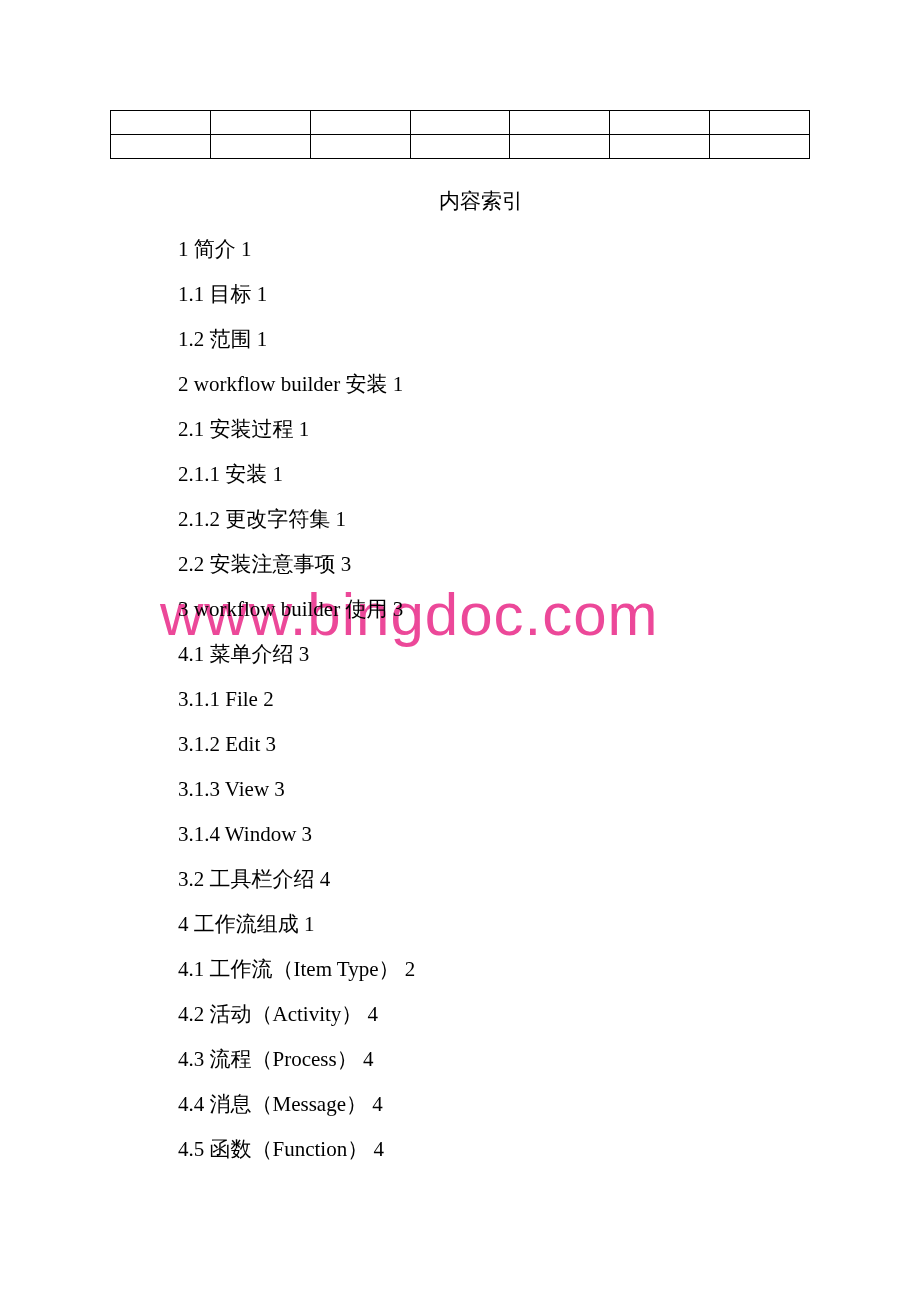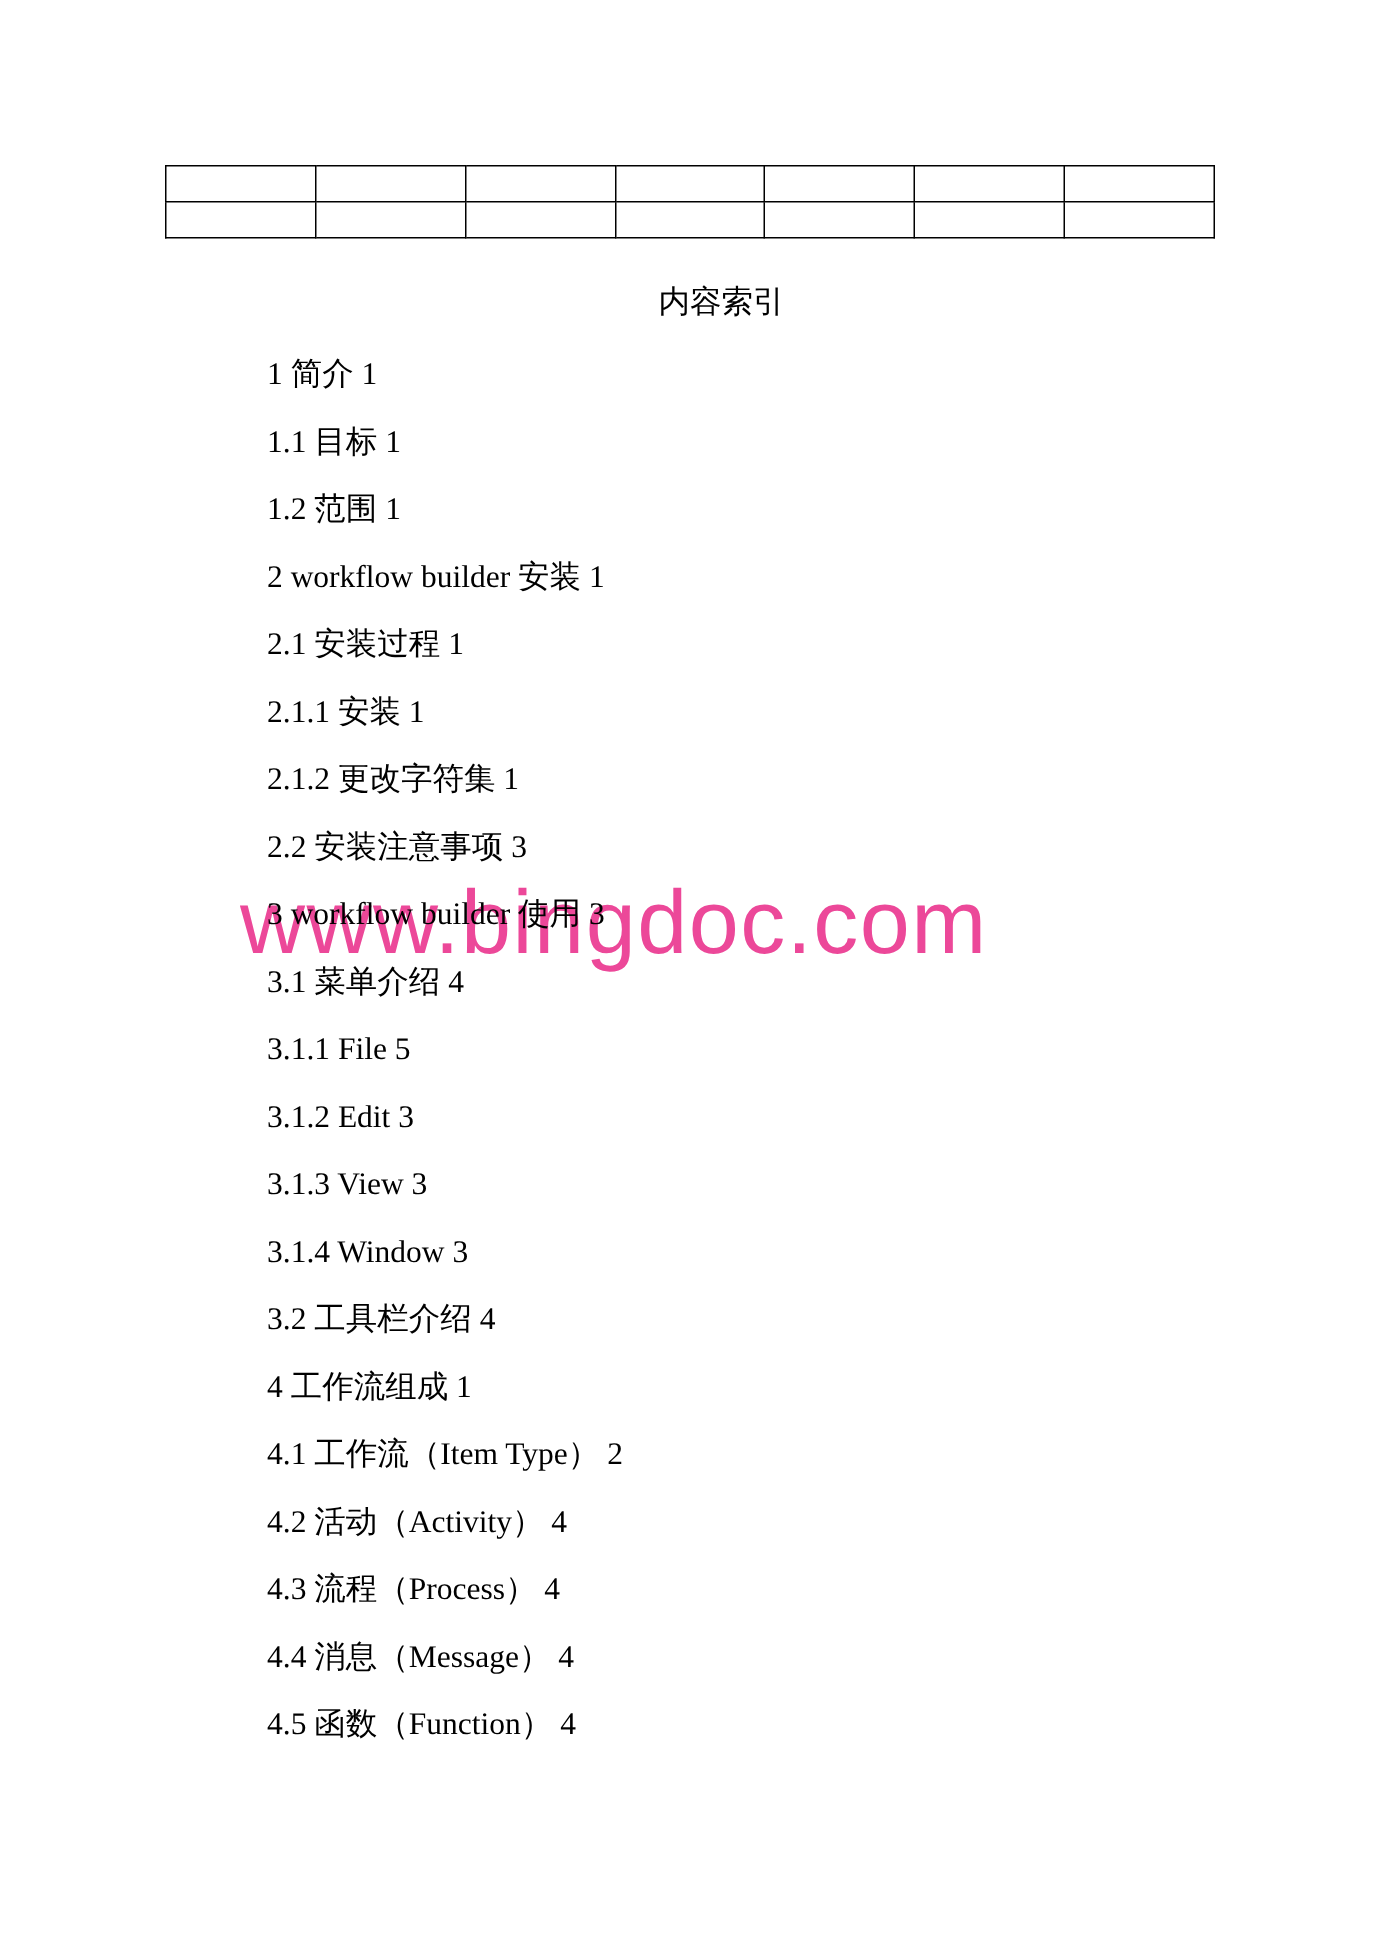--- a/index.html
+++ b/index.html
@@ -87,22 +87,22 @@
 
     <div class="toc-line">1 简介 1</div>
     <div class="toc-line">1.1 目标 1</div>
     <div class="toc-line">1.2 范围 1</div>
     <div class="toc-line">2 workflow builder 安装 1</div>
     <div class="toc-line">2.1 安装过程 1</div>
     <div class="toc-line">2.1.1 安装 1</div>
     <div class="toc-line">2.1.2 更改字符集 1</div>
     <div class="toc-line">2.2 安装注意事项 3</div>
     <div class="toc-line">3 workflow builder 使用 3</div>
-    <div class="toc-line">3.1 菜单介绍 4</div>
-    <div class="toc-line">3.1.1 File 5</div>
+    <div class="toc-line">4.1 菜单介绍 3</div>
+    <div class="toc-line">3.1.1 File 2</div>
     <div class="toc-line">3.1.2 Edit 3</div>
     <div class="toc-line">3.1.3 View 3</div>
     <div class="toc-line">3.1.4 Window 3</div>
     <div class="toc-line">3.2 工具栏介绍 4</div>
     <div class="toc-line">4 工作流组成 1</div>
     <div class="toc-line">4.1 工作流（Item Type） 2</div>
     <div class="toc-line">4.2 活动（Activity） 4</div>
     <div class="toc-line">4.3 流程（Process） 4</div>
     <div class="toc-line">4.4 消息（Message） 4</div>
     <div class="toc-line">4.5 函数（Function） 4</div>

